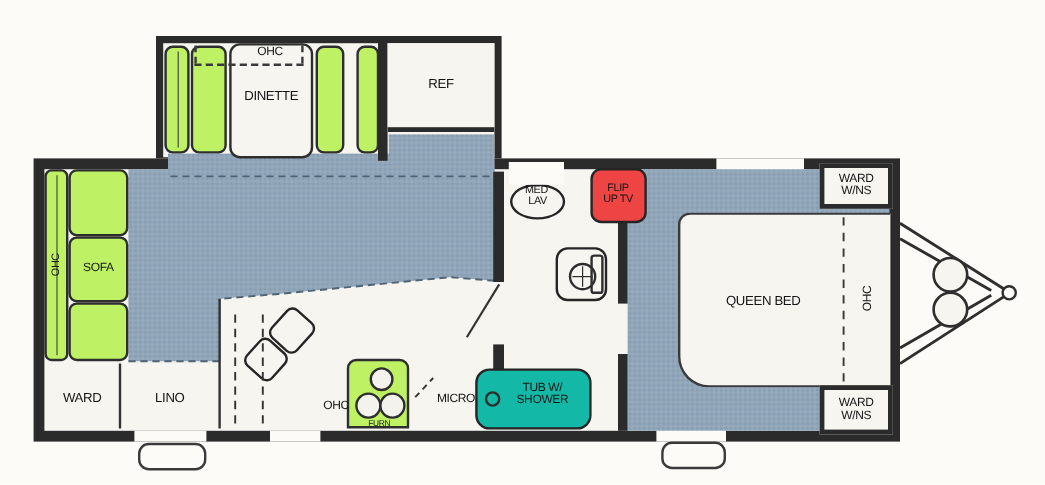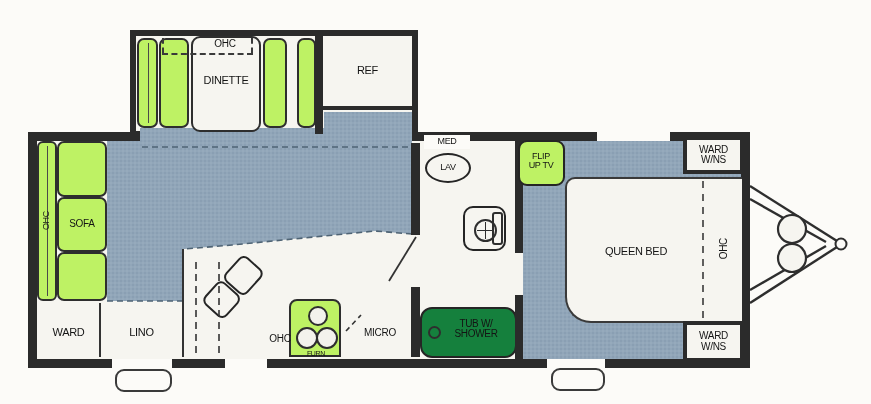--- a/index.html
+++ b/index.html
@@ -101,48 +101,48 @@
     <div class="burner" style="left:17px;top:5px;width:16px;height:16px;"></div>
     <div class="burner" style="left:5px;top:26px;width:18px;height:18px;"></div>
     <div class="burner" style="left:25px;top:26px;width:18px;height:18px;"></div>
   </div>
   <div class="abs lbl sz10 z4" style="left:264px;top:334px;width:32px;">OHC</div>
   <div class="abs lbl sz7 z5" style="left:298px;top:350px;width:36px;">FURN</div>
   <div class="abs lbl sz10 z4" style="left:352px;top:328px;width:56px;">MICRO</div>
 
   <div class="abs wallseg z3" style="left:411px;top:143px;width:9px;height:92px;"></div>
   <div class="abs wallseg z3" style="left:411px;top:287px;width:9px;height:70px;"></div>
-  <div class="abs lbl sz9 z4 gap" style="left:424px;top:135px;width:46px;padding-top:2px;height:14px;">MED</div>
+  <div class="abs lbl sz9 z4 gap" style="left:424px;top:135px;width:46px;padding-top:19px;height:14px;">MED</div>
   <div class="abs z3 centerwrap" style="left:425px;top:153px;width:46px;height:30px;border:2.5px solid #252525;border-radius:50%;background:#f6f5f0;">
     <span class="lbl sz9">LAV</span>
   </div>
   <div class="abs z3" style="left:463px;top:206px;width:43px;height:45px;border:2.5px solid #252525;border-radius:10px;background:#f6f5f0;">
     <div class="toilet-lid"></div>
     <div class="flush">
         <div class="h"></div>
         <div class="v"></div>
       </div>
   </div>
-  <div class="abs z3" style="left:420px;top:307px;width:97px;height:51px;border:2.5px solid #252525;border-radius:12px;background:#15803d;">
+  <div class="abs z3" style="left:396px;top:307px;width:97px;height:51px;border:2.5px solid #252525;border-radius:12px;background:#14b8a6;">
     <div class="drain"></div>
     <div class="abs lbl sz10" style="left:16px;top:10px;width:76px;">
       <div>TUB W/</div>
         <div>SHOWER</div>
     </div>
   </div>
 
   <div class="abs wallseg z3" style="left:515px;top:141px;width:8px;height:112px;"></div>
   <div class="abs wallseg z3" style="left:515px;top:295px;width:8px;height:64px;"></div>
 
   <div class="abs z3" style="left:565px;top:177px;width:177px;height:146px;background:#f6f5f0;border:2px solid #3a3a3a;border-right:none;border-radius:10px 0 0 26px;"></div>
   <div class="abs lbl sz11 z4" style="left:572px;top:246px;width:128px;">QUEEN BED</div>
   <div class="abs z4 centerwrap" style="left:712px;top:224px;width:24px;height:50px;">
     <span class="lbl sz10 vtext">OHC</span>
   </div>
-  <div class="abs z4" style="left:518px;top:140px;width:47px;height:46px;border:2.5px solid #252525;border-radius:9px;background:#bef264;">
+  <div class="abs z4" style="left:492px;top:140px;width:47px;height:46px;border:2.5px solid #252525;border-radius:9px;background:#ef4444;">
     <div class="abs lbl sz9" style="left:0;top:10px;width:42px;">
       <div>FLIP</div>
         <div>UP TV</div>
     </div>
   </div>
   <div class="abs z4 centerwrap" style="left:683px;top:136px;width:61px;height:38px;border:4px solid #2b2b2b;background:#f6f5f0;">
     <span class="lbl sz10">
       <span style="display:block;">WARD</span>
       <span style="display:block;">W/NS</span>
     </span>

